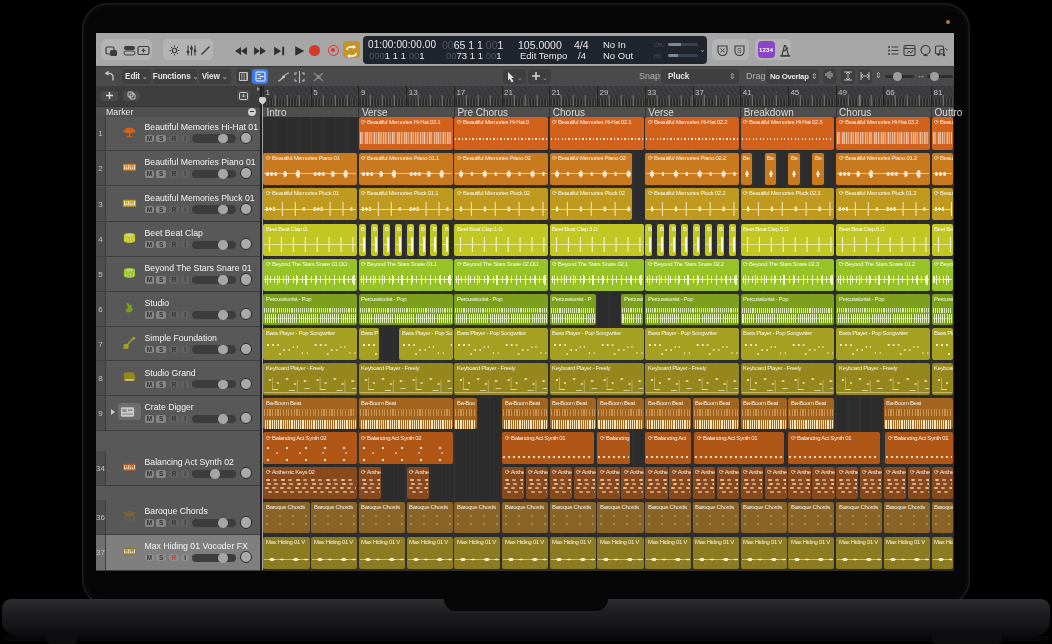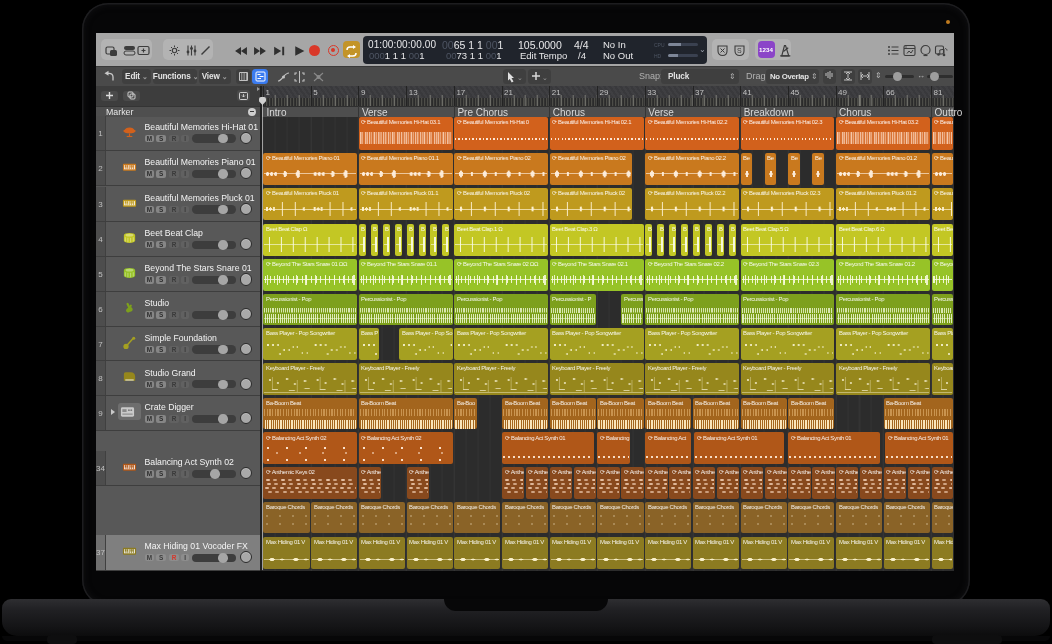--- a/index.html
+++ b/index.html
@@ -1115,20 +1115,36 @@
         <path d="M4.2 6v4.5M6.2 6v4.5M8.2 6v4.5M10.2 6v4.5M12.2 6v4.5" stroke="#b05718" stroke-width=".8"></path>
         <path d="M3.6 6v2.4M5.6 6v2.4M9.6 6v2.4M11.6 6v2.4" stroke="#b05718" stroke-width="1.2"></path>
       </svg>
       <div class="tname">Balancing Act Synth 02</div>
       <div class="msri ms" style="left:48.7px;width:9.7px;">M</div>
       <div class="msri ms" style="left:60.3px;width:9.7px;">S</div>
       <div class="msri ri" style="left:73.2px;width:9.7px;">R</div>
       <div class="msri ri" style="left:84.8px;width:8.7px;">I</div>
       <div class="slid"></div>
       <div class="knob" style="left:114px"></div>
+      <div class="pan"></div>
+    </div>
+    <div class="trow" style="top:500.2px;height:34.7px;">
+      <div class="tnum" style="line-height:35px">36</div>
+      <svg class="ab" style="left:25.5px;top:8px" width="15" height="16" viewBox="0 0 16 16">
+        <path d="M2 5h12l-2.5 3H4.5z" fill="#8a6327"></path>
+        <path d="M3.5 8v5M12.5 8v5M8 8v5" stroke="#8a6327" stroke-width="1.2"></path>
+        <path d="M2 5c4-2 8-2 12 0" stroke="#8a6327" stroke-width="1" fill="none"></path>
+      </svg>
+      <div class="tname">Baroque Chords</div>
+      <div class="msri ms" style="left:48.7px;width:9.7px;">M</div>
+      <div class="msri ms" style="left:60.3px;width:9.7px;">S</div>
+      <div class="msri ri" style="left:73.2px;width:9.7px;">R</div>
+      <div class="msri ri" style="left:84.8px;width:8.7px;">I</div>
+      <div class="slid"></div>
+      <div class="knob" style="left:122px"></div>
       <div class="pan"></div>
     </div>
     <div class="trow" style="top:534.9px;height:36.1px;background:#7f7f7f">
       <div class="tnum" style="background:#707070;line-height:36px">37</div>
       <svg class="ab" style="left:25.5px;top:8px" width="15" height="16" viewBox="0 0 16 16">
         <rect x="1" y="4.5" width="14" height="7.5" rx="1" fill="#8c7b21"></rect>
         <rect x="2.2" y="6" width="11.6" height="4.5" fill="#fff" opacity=".85"></rect>
         <path d="M4.2 6v4.5M6.2 6v4.5M8.2 6v4.5M10.2 6v4.5M12.2 6v4.5" stroke="#8c7b21" stroke-width=".8"></path>
         <path d="M3.6 6v2.4M5.6 6v2.4M9.6 6v2.4M11.6 6v2.4" stroke="#8c7b21" stroke-width="1.2"></path>
       </svg>

